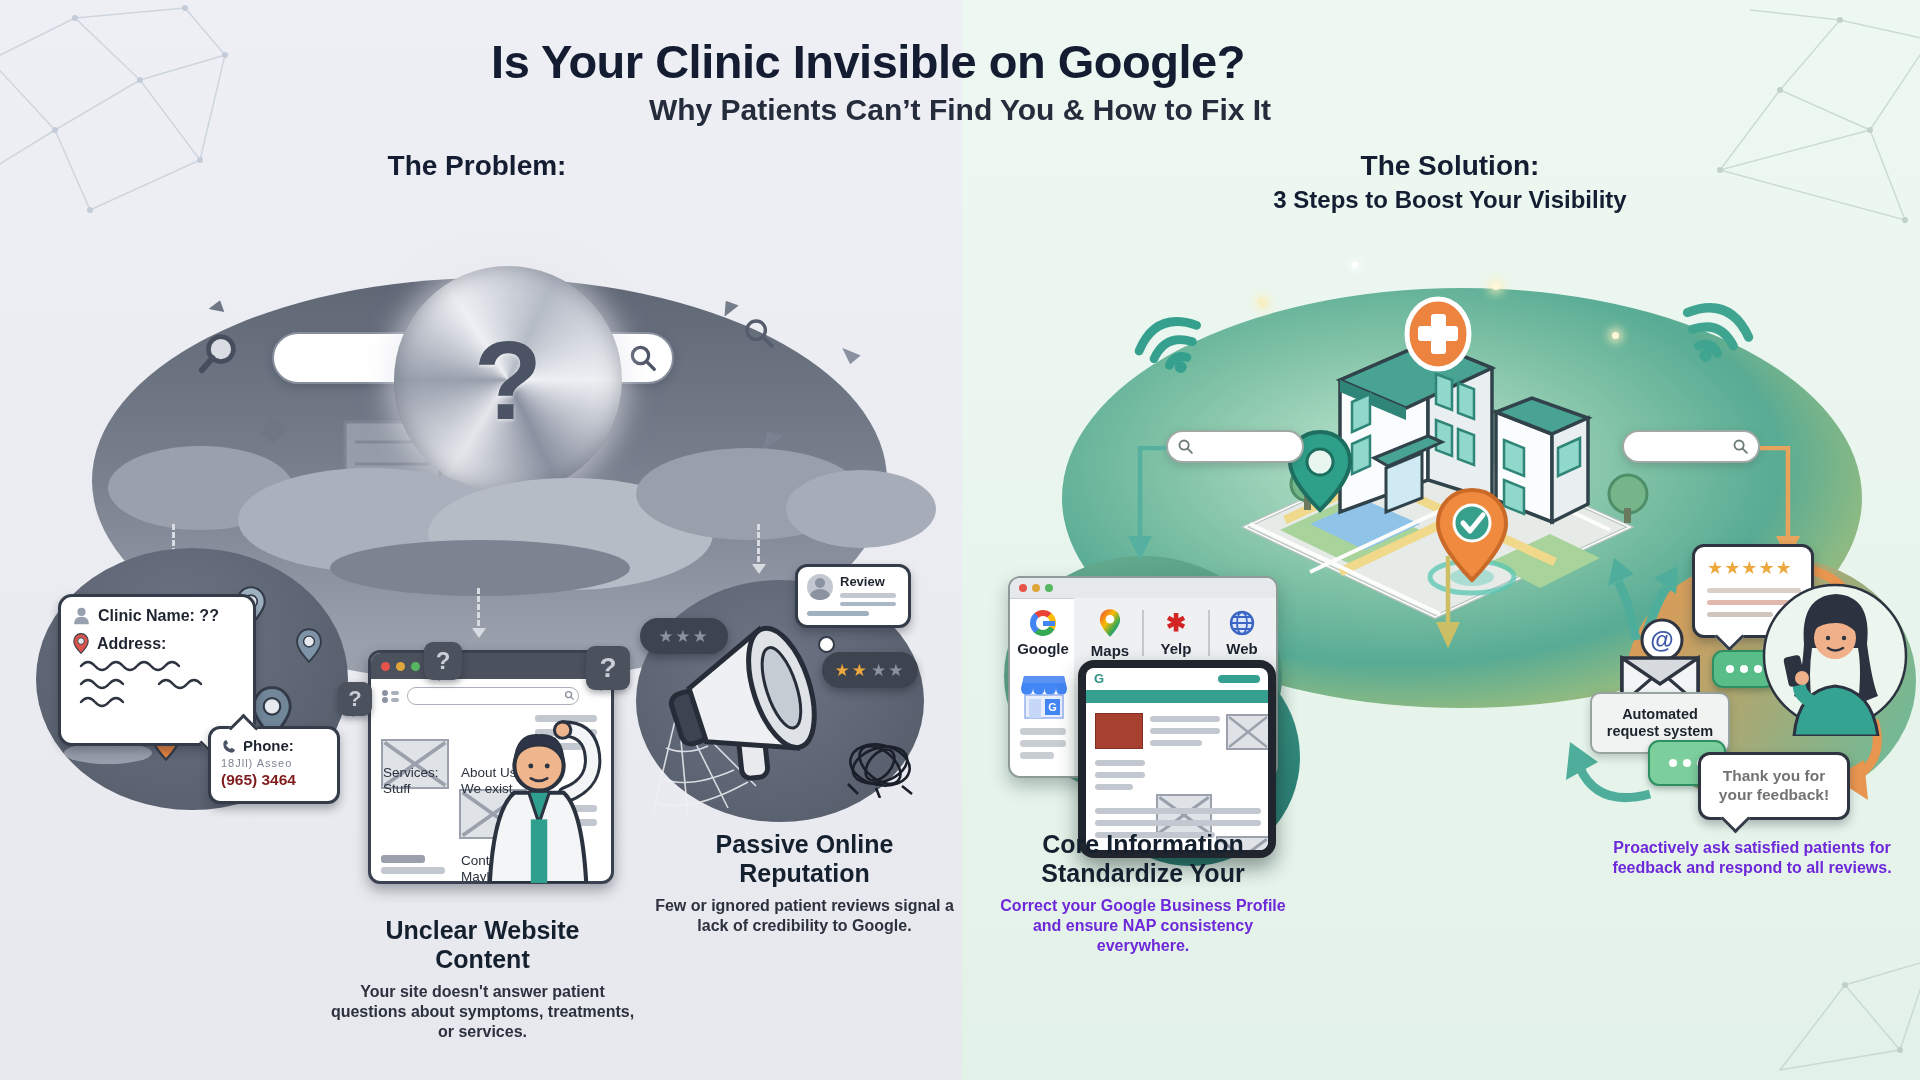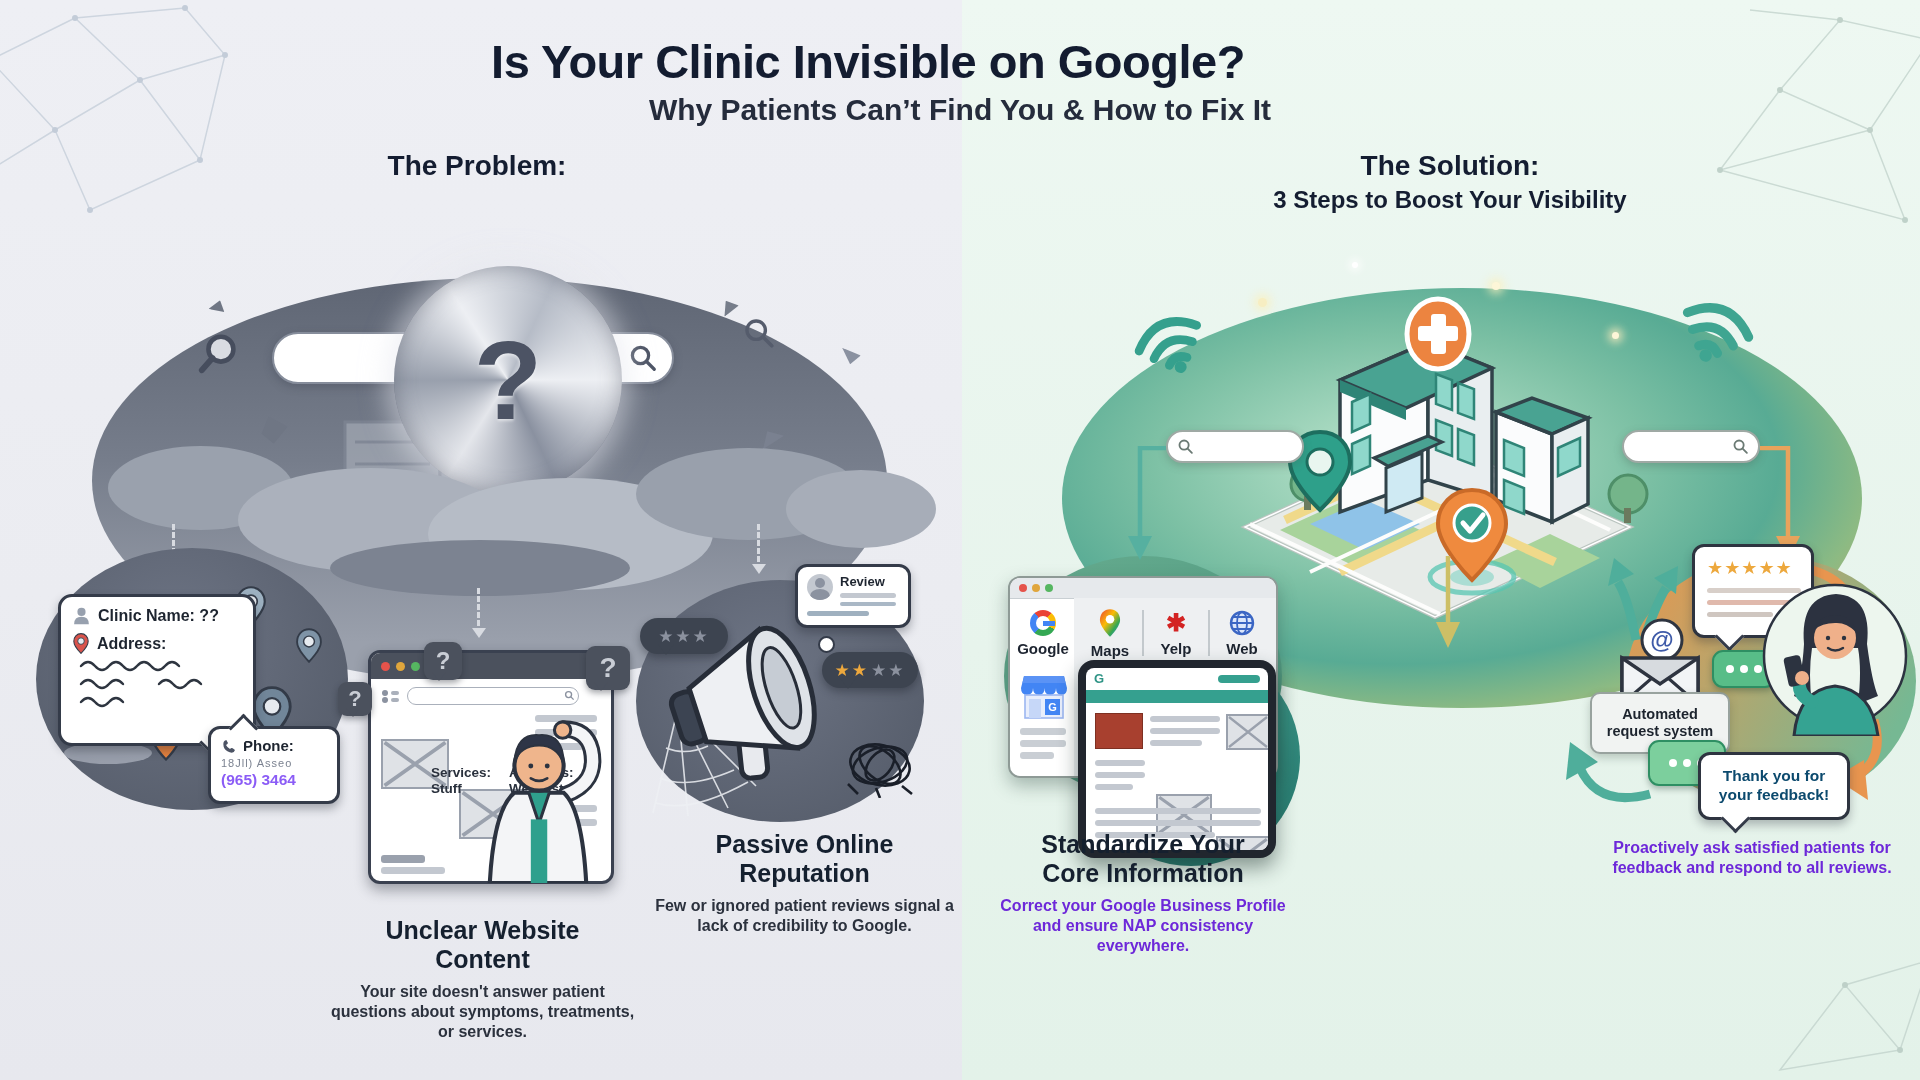--- a/index.html
+++ b/index.html
@@ -64,21 +64,21 @@
            box-shadow:0 6px 14px rgba(35,40,52,.4);overflow:hidden;}
   .browser .bar{height:26px;background:#4b515d;display:flex;align-items:center;gap:6px;padding-left:10px;}
   .dot{width:9px;height:9px;border-radius:50%;}
   .xbox{background:#dfe2e6;border:2px solid #9aa1ad;position:relative;}
   .xbox svg{position:absolute;inset:0;width:100%;height:100%;}
   .gline{background:#c3c8d0;border-radius:3px;height:7px;}
   .qbubble{background:#4b515d;border-radius:9px;color:#c9cdd5;display:flex;align-items:center;
       justify-content:center;font-weight:bold;box-shadow:0 3px 6px rgba(30,34,44,.4);}
   .qbubble::after{content:"";position:absolute;left:8px;bottom:-8px;
       border:7px solid transparent;border-top:9px solid #4b515d;}
-  .wf-label{font-size:13.5px;font-weight:bold;color:#2a313d;line-height:1.2;padding-left:48px;}
+  .wf-label{font-size:13.5px;font-weight:normal;color:#2a313d;line-height:1.2;}
   
   .glow{border-radius:50%;}
   .pill-search{background:#fff;border:2px solid #9fa9a4;border-radius:17px;
       box-shadow:0 3px 8px rgba(70,90,80,.3);display:flex;align-items:center;padding:0 9px;gap:6px;}
   .mcard{background:#fff;border:2px solid #8e9a96;border-radius:12px;overflow:hidden;
       box-shadow:0 8px 18px rgba(40,70,60,.35);}
   .mcard .tbar{height:20px;background:#e6e9ec;border-bottom:1px solid #c9cfd3;
       display:flex;align-items:center;gap:5px;padding-left:9px;}
   .plat{display:flex;flex-direction:column;align-items:center;justify-content:center;gap:4px;}
   .plat .lbl{font-size:15px;font-weight:bold;color:#1d2430;}
@@ -92,21 +92,21 @@
   .laptop{background:#21262e;border-radius:16px;box-shadow:0 10px 20px rgba(20,40,36,.45);padding:8px;}
   .laptop .screen{background:#fff;border-radius:8px;height:100%;overflow:hidden;position:relative;}
   .greenbubble{border-radius:11px;display:flex;align-items:center;justify-content:center;gap:6px;
       box-shadow:0 3px 6px rgba(30,60,45,.35);}
   .gdot{width:8px;height:8px;border-radius:50%;background:#fff;}
   .label-chip{background:#f1f3f2;border:2px solid #98a29e;border-radius:10px;text-align:center;
       font-size:14.5px;font-weight:bold;color:#1d242e;line-height:1.2;
       box-shadow:0 4px 8px rgba(50,70,60,.25);display:flex;align-items:center;justify-content:center;}
   .wbubble{background:#fff;border:3px solid #2e3440;border-radius:12px;
       box-shadow:0 5px 10px rgba(35,40,52,.3);}
-  .thanks{font-size:15.5px;font-weight:bold;color:#0c4a6e;text-align:center;line-height:1.2;
+  .thanks{font-size:15.5px;font-weight:bold;color:#737373;text-align:center;line-height:1.2;
       display:flex;flex-direction:column;align-items:center;justify-content:center;}
 </style>
 </head>
 <body>
 
 <div class="abs" style="left:0;top:0;width:1920px;height:1080px;">
 
   <div class="abs bg-left"></div>
   <div class="abs bg-right"></div>
 
@@ -265,21 +265,21 @@
   </div>
 
   <div class="abs wcard tail-tl" style="left:208px;top:726px;width:132px;height:78px;padding:8px 10px;box-sizing:border-box;border-radius:12px;">
     <div style="display:flex;align-items:center;gap:6px;">
       <svg width="16" height="16" viewBox="0 0 24 24">
         <path d="M4 13 Q2 4 8 3 L10.5 7.5 Q9.5 9.5 7.5 10.5 Q9.5 14.5 13.5 16.5 Q15.5 14.5 17.5 15.5 L21 18 Q19.5 23.5 13 21.5 Q5.5 18.5 4 13 Z" fill="#4c5364"></path>
       </svg>
       <span style="font-size:15px;font-weight:bold;color:#1e2530;">Phone:</span>
     </div>
     <div style="font-size:11px;color:#7b8290;margin-top:3px;letter-spacing:1px;">18Jll) Asseo</div>
-    <div style="font-size:15.5px;font-weight:bold;color:#8b5cf6;margin-top:2px;">(965) 3464</div>
+    <div style="font-size:15.5px;font-weight:bold;color:#7f1d1d;margin-top:2px;">(965) 3464</div>
   </div>
 
   <div class="abs browser" style="left:368px;top:650px;width:240px;height:228px;">
     <div class="bar">
       <span class="dot" style="background:#e5534b;"></span>
       <span class="dot" style="background:#e0a63c;"></span>
       <span class="dot" style="background:#56b661;"></span>
     </div>
     <div class="abs" style="left:10px;top:34px;display:flex;align-items:center;gap:6px;">
       <svg width="20" height="14" viewBox="0 0 20 14">
@@ -693,22 +693,22 @@
     <circle cx="42" cy="100" r="7" fill="#efb08a"></circle>
   </svg>
 
   <div class="abs wbubble thanks tail-bl" style="left:1698px;top:752px;width:146px;height:62px;">
     <span>Thank you for</span>
     <span>your feedback!</span>
   </div>
 
   <div class="abs tblock soft" style="left:993px;top:830px;width:300px;">
     <div class="t">
-        <span style="display:block;">Standardize Your</span>
-      <span style="display:block;">Core Information</span>
+        <span style="display:block;">Core Information</span>
+      <span style="display:block;">Standardize Your</span>
       </div>
     <div class="b">Correct your Google Business Profile and ensure NAP consistency everywhere.</div>
   </div>
   <div class="abs tblock soft" style="left:1596px;top:830px;width:312px;">
     <div class="b">Proactively ask satisfied patients for feedback and respond to all reviews.</div>
   </div>
 
 </div>
 
 </body></html>

